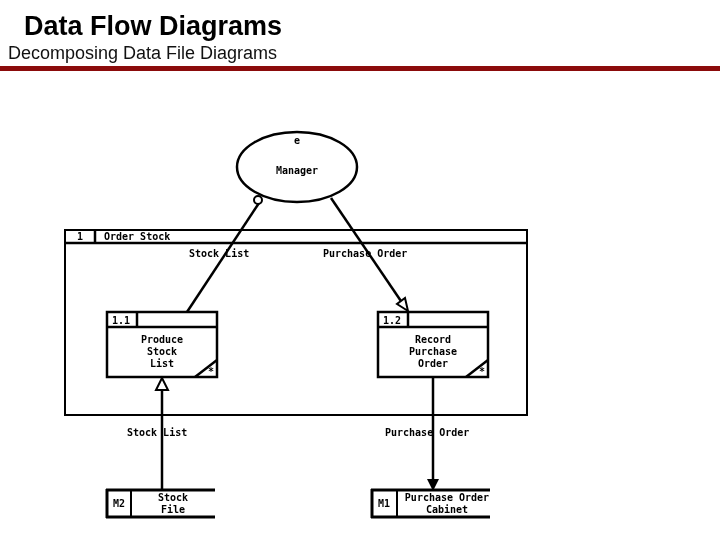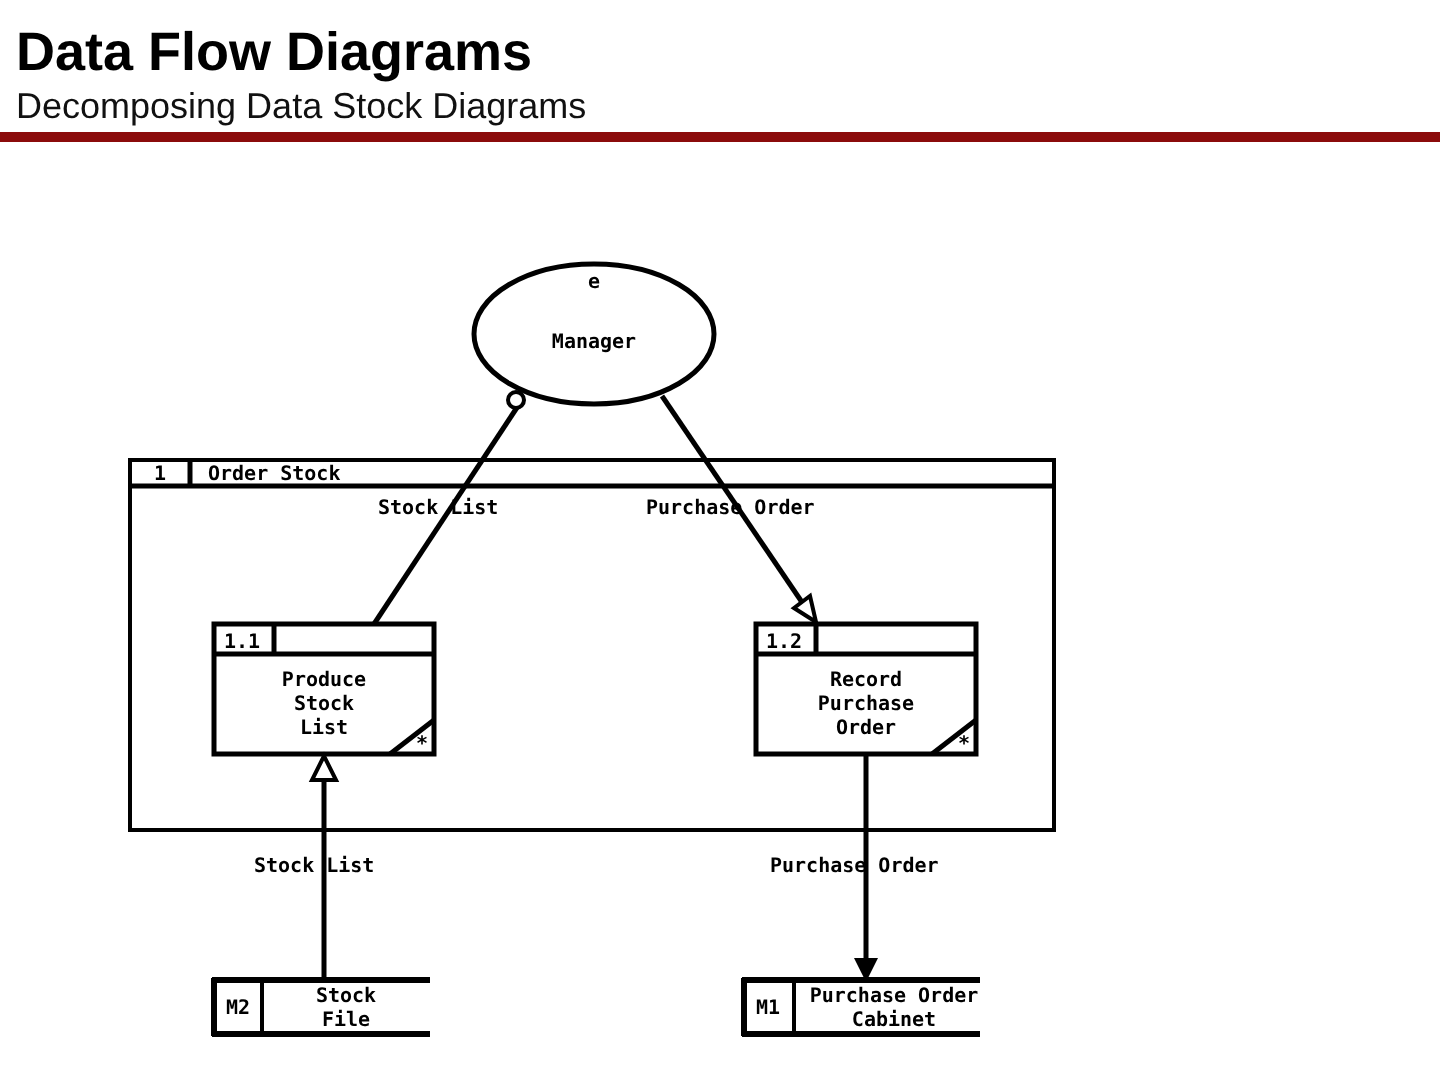--- a/index.html
+++ b/index.html
@@ -6,21 +6,21 @@
     margin: 0;
     padding: 0;
     width: 720px;
     height: 540px;
     background: #ffffff;
     overflow: hidden;
     position: relative;
   }
   .slide-title {
     position: absolute;
-    left: 8px;
+    left: 24px;
     top: 12px;
     font-family: "Liberation Sans", sans-serif;
     font-weight: bold;
     font-size: 27px;
     color: #000000;
     line-height: 1.1;
     letter-spacing: 0px;
   }
   .slide-subtitle {
     position: absolute;
@@ -57,21 +57,21 @@
   }
   svg.dfd .ln {
     stroke: #000000;
     fill: none;
   }
 </style>
 </head>
 <body>
 
 <div class="slide-title">Data Flow Diagrams</div>
-<div class="slide-subtitle">Decomposing Data Stock Diagrams</div>
+<div class="slide-subtitle">Decomposing Data File Diagrams</div>
 <div class="title-rule"></div>
 
 <svg class="dfd" width="720" height="540" viewBox="0 0 720 540">
 
   <line class="ln" x1="187" y1="312" x2="259" y2="203" stroke-width="2.5"></line>
   <line class="ln" x1="331" y1="198" x2="405" y2="307" stroke-width="2.5"></line>
   <line class="ln" x1="162" y1="386" x2="162" y2="491" stroke-width="2.5"></line>
   <line class="ln" x1="433" y1="377" x2="433" y2="481" stroke-width="2.5"></line>
 
   <rect class="ln" x="65" y="230" width="462" height="185" stroke-width="2"></rect>

